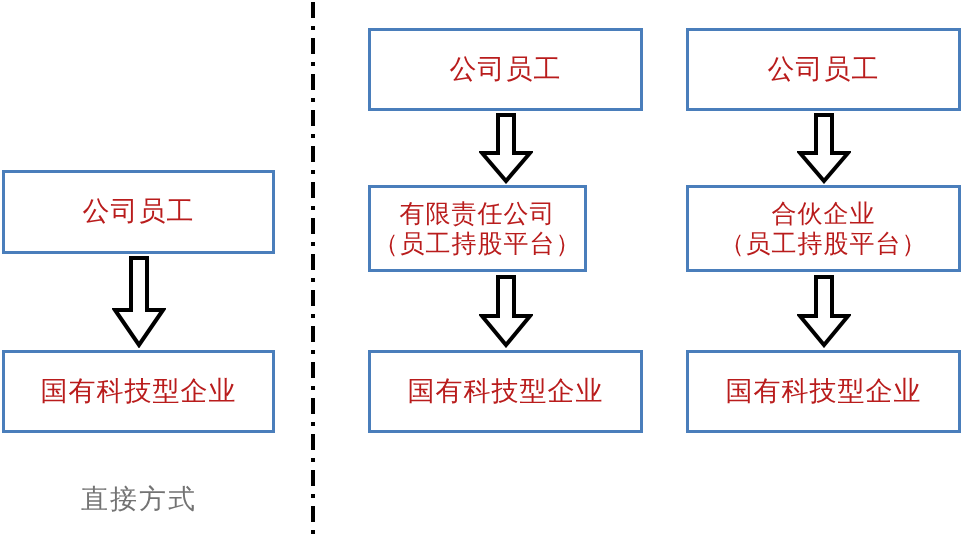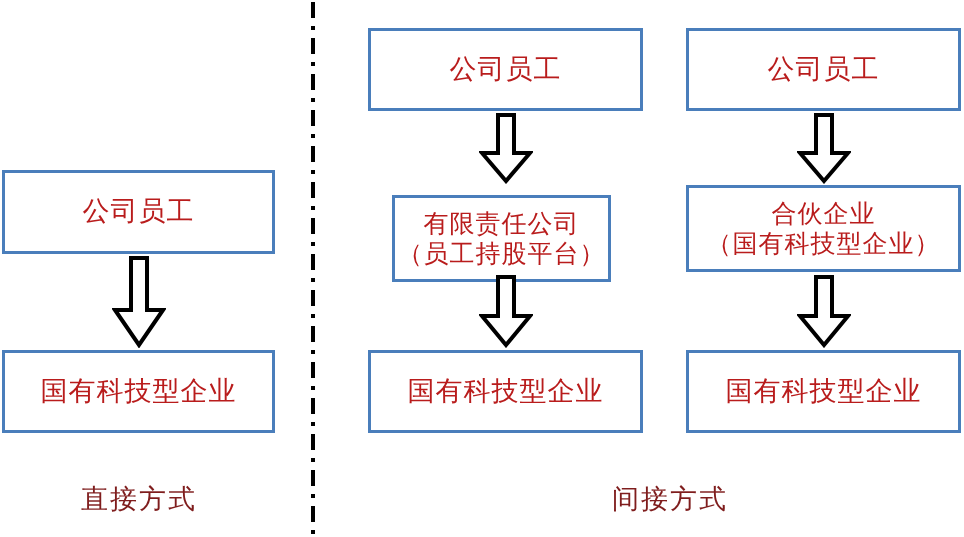--- a/index.html
+++ b/index.html
@@ -59,21 +59,21 @@
       to bottom,
       #000000 0px, #000000 16px,
       #ffffff 16px, #ffffff 24px,
       #000000 24px, #000000 28px,
       #ffffff 28px, #ffffff 36px
     );
   }
   .section-label {
     position: absolute;
     text-align: center;
-    color: #7f1d1d;
+    color: #737373;
     font-size: 27px;
     letter-spacing: 2px;
     white-space: nowrap;
   }
 </style>
 </head>
 <body>
 
 <div id="canvas">
 
@@ -94,45 +94,44 @@
   </div>
 
   <div class="node" style="left:368px; top:28px; width:275px; height:83px;">公司员工</div>
 
   <div class="arrow" style="left:479px; top:113px; width:54px; height:71px;">
     <svg viewBox="0 0 54 71" preserveAspectRatio="none">
       <polygon points="19,2 35,2 35,40 51,40 27,68 3,40 19,40" fill="#ffffff" stroke="#000000" stroke-width="4" stroke-linejoin="miter"></polygon>
     </svg>
   </div>
 
-  <div class="node two-line" style="left:368px; top:195px; width:219px; height:87px;margin-left:24px;">有限责任公司
+  <div class="node two-line" style="left:368px; top:185px; width:219px; height:87px;">有限责任公司
 （员工持股平台）</div>
 
   <div class="arrow" style="left:479px; top:275px; width:54px; height:73px;">
     <svg viewBox="0 0 54 73" preserveAspectRatio="none">
       <polygon points="19,2 35,2 35,41 51,41 27,70 3,41 19,41" fill="#ffffff" stroke="#000000" stroke-width="4" stroke-linejoin="miter"></polygon>
     </svg>
   </div>
 
   <div class="node" style="left:368px; top:350px; width:275px; height:83px;">国有科技型企业</div>
 
   <div class="node" style="left:686px; top:28px; width:275px; height:83px;">公司员工</div>
 
   <div class="arrow" style="left:797px; top:113px; width:54px; height:71px;">
     <svg viewBox="0 0 54 71" preserveAspectRatio="none">
       <polygon points="19,2 35,2 35,40 51,40 27,68 3,40 19,40" fill="#ffffff" stroke="#000000" stroke-width="4" stroke-linejoin="miter"></polygon>
     </svg>
   </div>
 
   <div class="node two-line" style="left:686px; top:185px; width:275px; height:87px;">合伙企业
-（国有科技型企业）</div>
+（员工持股平台）</div>
 
   <div class="arrow" style="left:797px; top:275px; width:54px; height:73px;">
     <svg viewBox="0 0 54 73" preserveAspectRatio="none">
       <polygon points="19,2 35,2 35,41 51,41 27,70 3,41 19,41" fill="#ffffff" stroke="#000000" stroke-width="4" stroke-linejoin="miter"></polygon>
     </svg>
   </div>
 
   <div class="node" style="left:686px; top:350px; width:275px; height:83px;">国有科技型企业</div>
 
-  <div class="section-label" style="left:550px; top:481px; width:240px;">间接方式</div>
 
 </div>
 
 </body></html>

